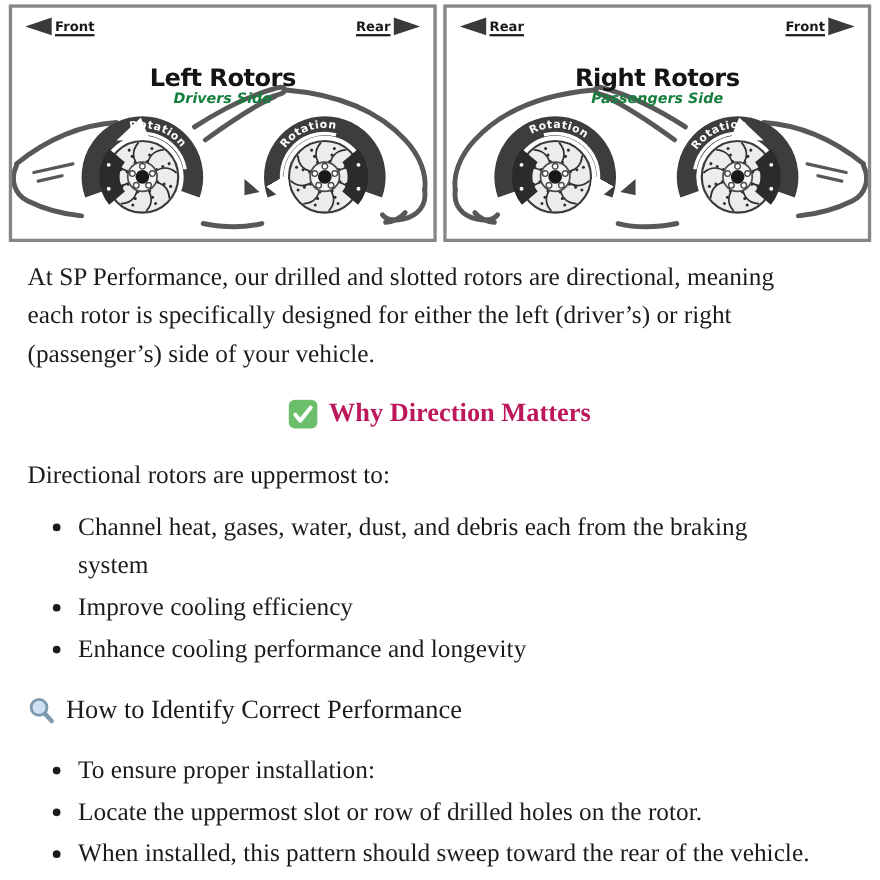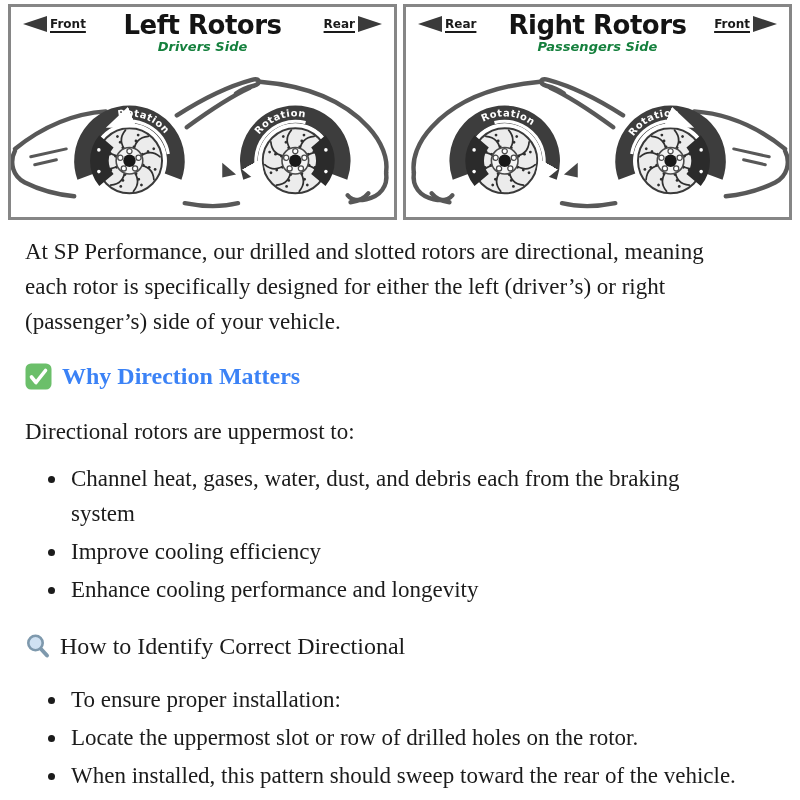--- a/index.html
+++ b/index.html
@@ -5,21 +5,21 @@
   html,body{margin:0;padding:0;}
   body{width:800px;height:800px;background:#ffffff;color:#1b1b1b;
        font-family:"Liberation Serif",serif;overflow:hidden;}
 
   
   .diagram{display:flex;gap:6px;margin:4px 8px 0 8px;}
   .panel{flex:1 1 0;box-sizing:border-box;border:3px solid #868686;height:216px;
          position:relative;background:#fff;}
   .panel-header{position:relative;text-align:center;padding-top:5px;
                 font-family:"DejaVu Sans",sans-serif;z-index:2;}
-  .panel-title{font-size:26px;font-weight:bold;letter-spacing:-0.5px;color:#141414;line-height:1.05;}
+  .panel-title{font-size:22px;font-weight:bold;letter-spacing:-0.5px;color:#141414;line-height:1.05;margin-top:48px;}
   .panel-subtitle{font-size:13px;font-weight:bold;font-style:italic;color:#15803d;}
   .dir{position:absolute;top:9px;display:flex;align-items:center;gap:3px;}
   .dir-left{left:12px;}
   .dir-right{right:12px;}
   .dir-text{font-size:12px;font-weight:bold;text-decoration:underline;
             text-decoration-thickness:2px;text-underline-offset:3px;color:#1a1a1a;}
   .tri{width:0;height:0;border-top:8px solid transparent;border-bottom:8px solid transparent;}
   .tri-left{border-right:24px solid #3a3a3a;}
   .tri-right{border-left:24px solid #3a3a3a;}
 
@@ -28,21 +28,21 @@
   .car-line path.thin{stroke-width:3;}
   .car-line path.accent{fill:#464646;stroke:none;}
   .lug{fill:#fff;stroke:#4a4a4a;stroke-width:1.3;}
   .rot-text{font-family:"DejaVu Sans",sans-serif;font-size:10px;font-weight:bold;
             fill:#ffffff;letter-spacing:0.6px;}
 
   
   .article{padding:0 26px 0 25px;font-size:23px;line-height:35px;}
   .intro{margin:14px 0 0 0;max-width:706px;}
   .h-bold{margin:20px 0 0 0;font-size:24px;font-weight:bold;display:flex;
-          align-items:center;gap:10px;color:#3b82f6;}
+          align-items:center;gap:10px;color:#be185d;justify-content:center;}
   .h-light{margin:22px 0 0 0;font-size:24px;font-weight:normal;display:flex;
            align-items:center;gap:8px;color:#1b1b1b;}
   .lead{margin:20px 0 0 0;}
   ul{margin:12px 0 0 0;padding-left:43px;max-width:672px;}
   li{margin:0 0 3px 0;padding-left:3px;}
   .emoji{flex:0 0 auto;display:inline-block;}
 </style>
 </head>
 <body>
 
@@ -206,21 +206,21 @@
     <li>Enhance cooling performance and longevity</li>
   </ul>
 
   <div class="h-light">
     <span class="emoji">
       <svg width="27" height="27" viewBox="0 0 27 27" style="display:block">
         <circle cx="10.5" cy="10" r="7.2" fill="#cfe1f2" stroke="#7e99ad" stroke-width="2.6"></circle>
         <line x1="16" y1="16" x2="22" y2="22.5" stroke="#7e99ad" stroke-width="4" stroke-linecap="round"></line>
       </svg>
     </span>
-    <span>How to Identify Correct Directional</span>
+    <span>How to Identify Correct Performance</span>
   </div>
 
   <ul style="margin-top:18px;">
     <li>To ensure proper installation:</li>
     <li>Locate the uppermost slot or row of drilled holes on the rotor.</li>
     <li>When installed, this pattern should sweep toward the rear of the vehicle.</li>
   </ul>
 
 </div>
 

